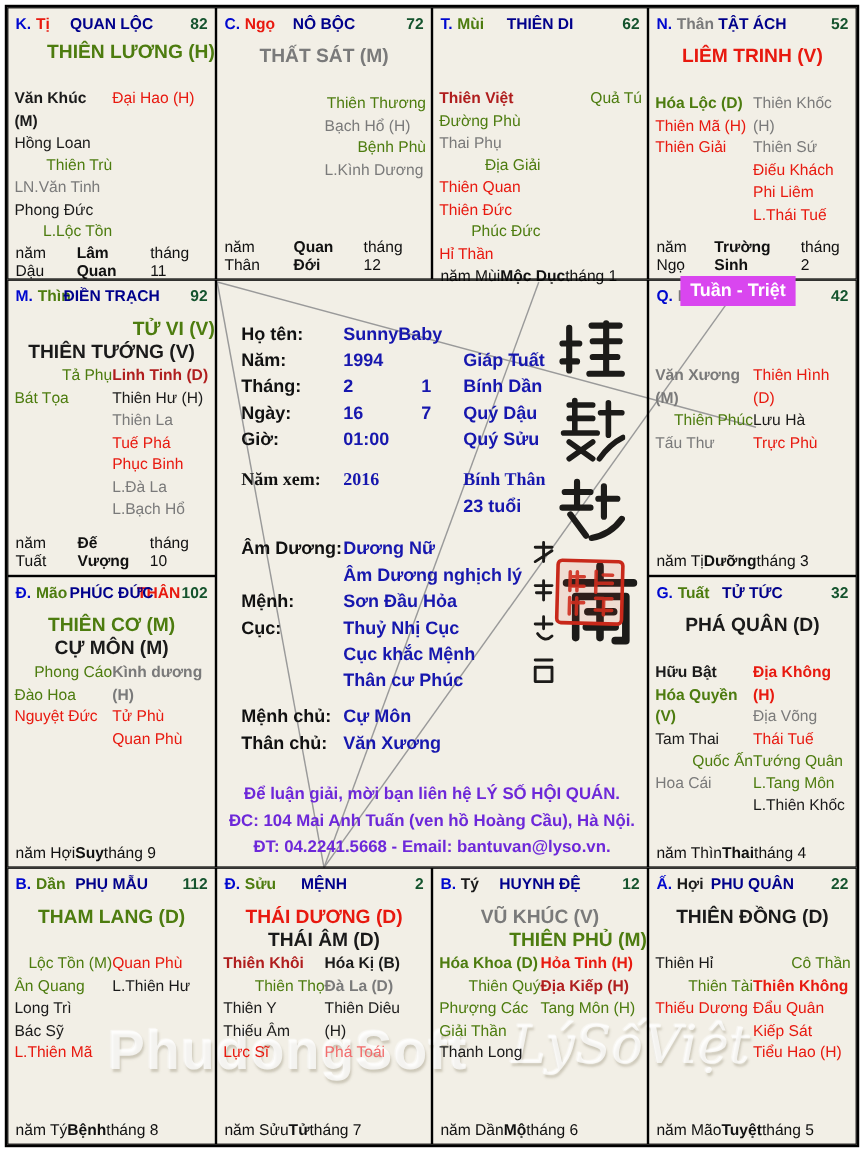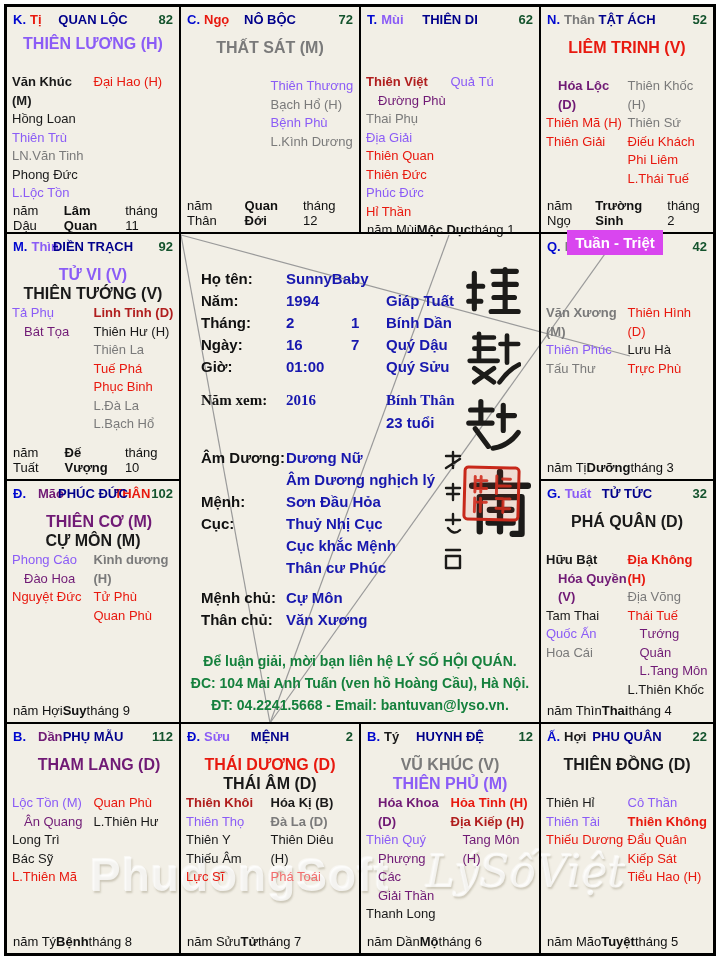--- a/index.html
+++ b/index.html
@@ -13,32 +13,32 @@
   .pname{position:absolute;left:0;right:0;text-align:center;color:#00008b;}
   .hright{margin-left:auto;display:flex;align-items:baseline;}
   .extra{color:#e8190f;margin-right:1px;}
   .pnum{color:#14532d;}
   .mains{min-height:46px;box-sizing:border-box;padding-top:7px;text-align:center;font-size:16px;font-weight:bold;line-height:1.2;}
   .cols{display:flex;padding:0 4px 0 5px;font-size:13px;line-height:1.43;}
   .colL,.colR{width:50%;}
   .ft{margin-top:auto;display:flex;align-items:flex-end;padding:0 6px 4px 6px;font-size:13px;color:#111;}
   .stage{font-weight:bold;}
   .b{font-weight:bold;}
-  .c-black{color:#1a1a1a;} .c-gray{color:#7a7a7a;} .c-orange{color:#8b5cf6;}
-  .c-green{color:#701a75;margin-left:12px;} .c-red{color:#e8190f;} .c-darkred{color:#b01e1e;}
+  .c-black{color:#1a1a1a;} .c-gray{color:#7a7a7a;} .c-orange{color:#4d7c0f;text-align:right;}
+  .c-green{color:#4d7c0f;} .c-red{color:#e8190f;} .c-darkred{color:#b01e1e;}
   .c-lightred{color:#f26d6d;}
   .center{position:absolute;left:174px;top:227px;width:360px;height:490px;border:1px solid #000;box-sizing:border-box;z-index:2;}
   .info{position:relative;padding-top:36px;}
   .irow{position:relative;height:22px;font-size:15px;font-weight:bold;}
   .irow.gapA{margin-top:12px;font-family:Liberation Serif, serif;} .irow.gapB{margin-top:13px;} .irow.gapC{margin-top:8px;}
   .il{position:absolute;left:20px;color:#111;}
   .iv1{position:absolute;left:105px;color:#1717ae;white-space:nowrap;}
   .iv2{position:absolute;left:170px;color:#1717ae;}
   .iv3{position:absolute;left:205px;color:#1717ae;white-space:nowrap;}
-  .contact{position:absolute;left:0;right:0;bottom:6px;text-align:center;color:#15803d;font-weight:bold;font-size:14px;line-height:1.58;}
+  .contact{position:absolute;left:0;right:0;bottom:6px;text-align:center;color:#6d28d9;font-weight:bold;font-size:14px;line-height:1.58;}
   .badge{position:absolute;left:561px;top:224px;width:96px;height:25px;background:#d946ef;color:#fff;font-weight:bold;font-size:15px;text-align:center;line-height:25px;z-index:5;}
   .cal{position:absolute;z-index:3;}
   .cal path{stroke:#1c1b19;fill:none;stroke-linecap:round;stroke-linejoin:round;}
   .seal{position:absolute;left:457px;top:460px;width:57px;height:55px;border:3px solid #c8281a;border-radius:5px;background:rgba(215,60,40,0.10);transform:rotate(1.5deg);z-index:3;box-sizing:border-box;}
   .seal svg{width:100%;height:100%;}
   .seal path{stroke:#cf2c1e;fill:none;stroke-linecap:round;opacity:.9;}
   .wm{position:absolute;z-index:1;color:rgba(255,255,255,0.75);text-shadow:1px 2px 2px rgba(160,152,130,0.45), -1px -1px 1px rgba(255,255,255,0.6);pointer-events:none;}
   .wm1{left:84px;top:842px;font-size:46px;font-weight:bold;letter-spacing:1px;}
   .wm2{left:420px;top:840px;font-size:44px;font-style:italic;font-family:"DejaVu Serif",serif;}
 </style>

